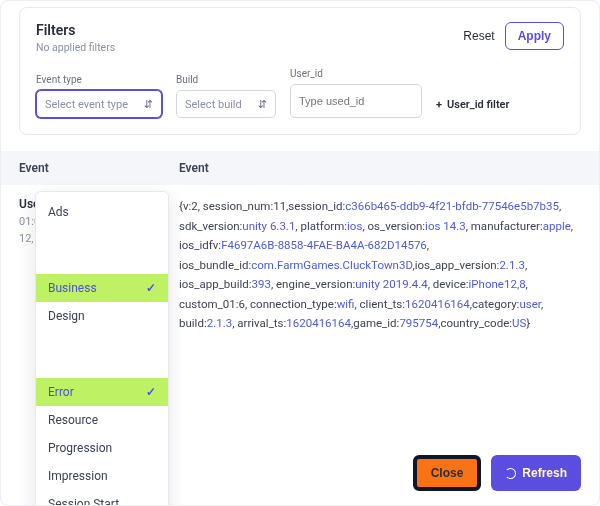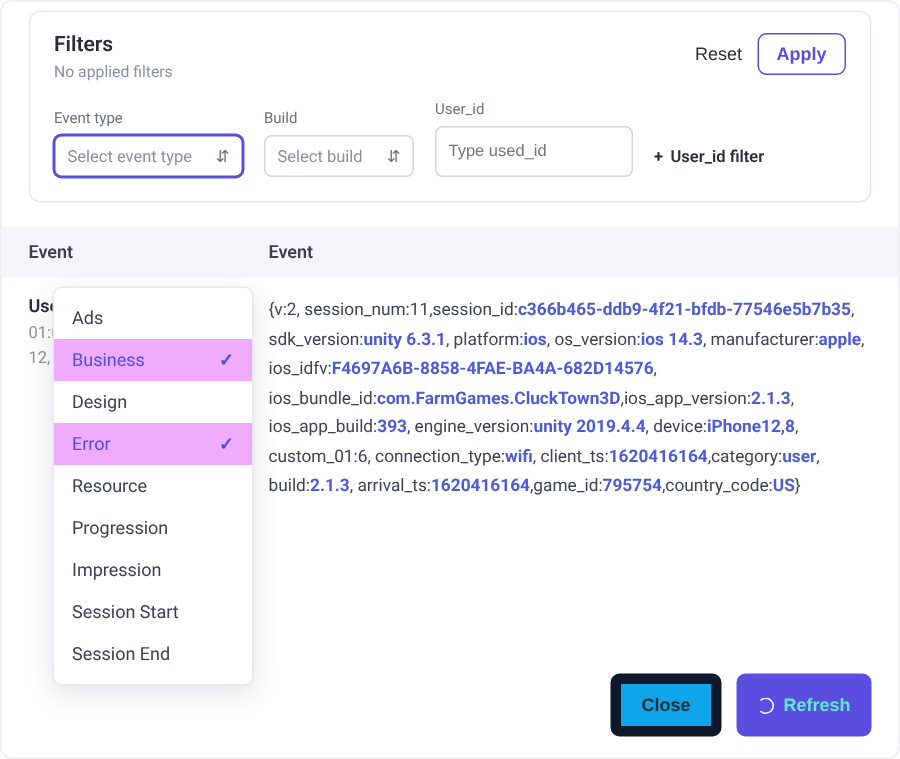--- a/index.html
+++ b/index.html
@@ -25,29 +25,29 @@
   .text-input { height: 28px; border: 1px solid #d4d6de; border-radius: 5px; font-size: 11px; color: #8a90a2; padding: 16px 8px; background: #fff; }
   .add-filter { height: 28px; display: flex; align-items: center; font-size: 11px; font-weight: 600; gap: 5px; cursor: pointer; color: #2a2e3a; }
   .table-hdr { background: #f5f6fa; display: flex; padding: 10px 18px; font-size: 12px; font-weight: 600; color: #3b4055; }
   .col-ev  { width: 160px; }
   .col-det { flex: 1; }
   .table-row { display: flex; padding: 12px 18px; font-size: 12px; }
   .row-left { width: 160px; }
   .row-left .rn { font-weight: 600; font-size: 12px; }
   .row-left .rt { font-size: 11px; color: #8a90a2; margin-top: 4px; }
   .row-right { flex: 1; font-size: 11.5px; line-height: 1.7; word-break: break-word; color: #3e4256; }
-  .row-right a { color: #4e5bd6; text-decoration: none; font-weight: bold; }
+  .row-right a { color: #4e5bd6; text-decoration: none; }
   .footer { margin-top: auto; padding: 12px 18px 14px; display: flex; justify-content: flex-end; gap: 10px; }
-  .btn-close-f { font-size: 12px; font-weight: 600; background: #0ea5e9; border: 7px solid #0f172a; color: #2a2e3a; padding: 7px 14px; border-radius: 6px; cursor: pointer; }
-  .btn-refresh { font-size: 12px; font-weight: 600; background: #5a4de0; border: none; color: #5eead4; padding: 7px 14px; border-radius: 6px; cursor: pointer; display: flex; align-items: center; gap: 6px; }
+  .btn-close-f { font-size: 12px; font-weight: 600; background: #f97316; border: 4px solid #0f172a; color: #2a2e3a; padding: 7px 14px; border-radius: 6px; cursor: pointer; }
+  .btn-refresh { font-size: 12px; font-weight: 600; background: #5a4de0; border: none; color: #fef9c3; padding: 7px 14px; border-radius: 6px; cursor: pointer; display: flex; align-items: center; gap: 6px; }
   .refresh-ic { display: inline-block; width: 11px; height: 11px; border: 1.6px solid #fff; border-left-color: transparent; border-radius: 50%; }
   
   .dropdown { position: absolute; left: 34px; top: 190px; width: 134px; background: #fff; border: 1px solid #e6e8ee; border-radius: 6px; box-shadow: 0 6px 18px rgba(30,30,60,.12); padding: 6px 0; z-index: 20; }
   .dropdown .opt { font-size: 12px; padding: 7px 12px; display: flex; justify-content: space-between; align-items: center; cursor: pointer; color: #3b4055; }
-  .dropdown .opt.sel { background: #f0abfc; color: #4b50df; }
+  .dropdown .opt.sel { background: #bef264; color: #4b50df; margin-top: 48px; }
   .dropdown .chk { color: #4b50df; font-weight: 700; }
 </style>
 </head>
 <body>
 
 <div class="modal">
 
 
   <div class="filters-card">
     <div class="filters-top">

